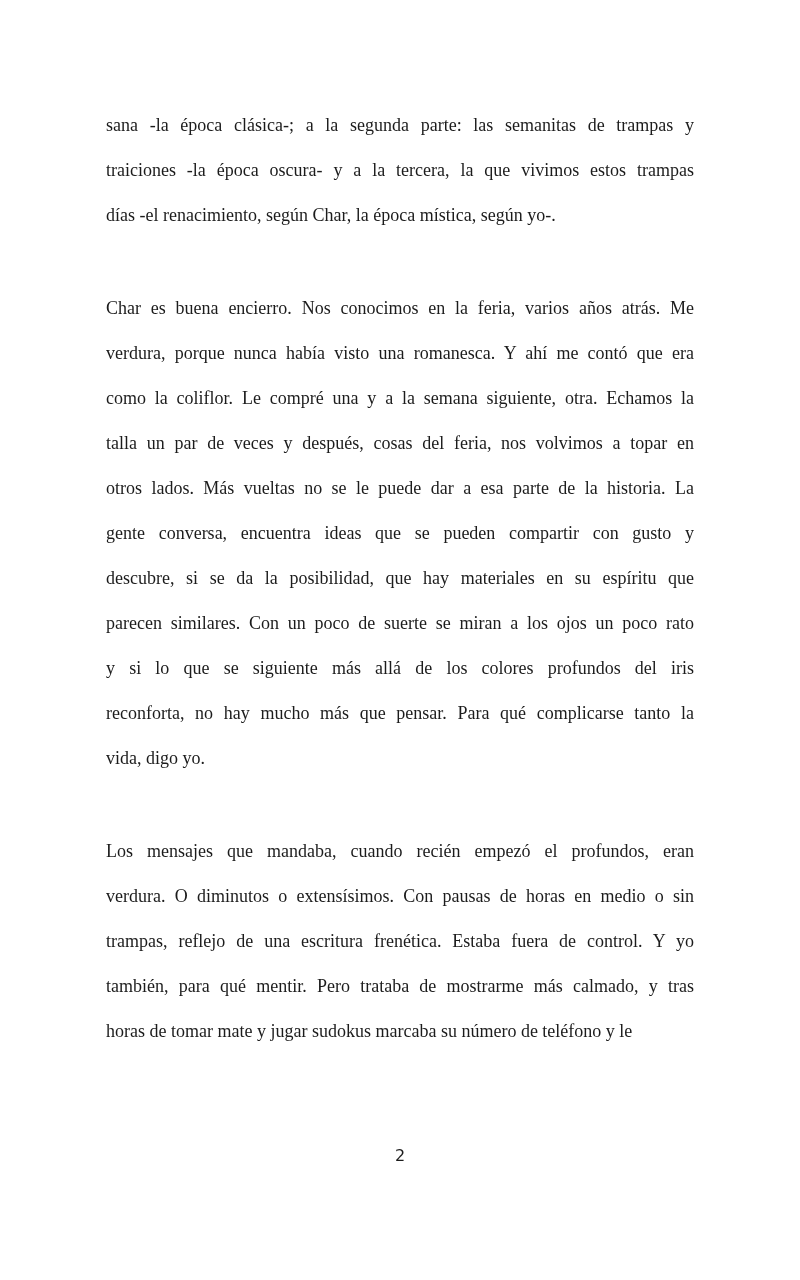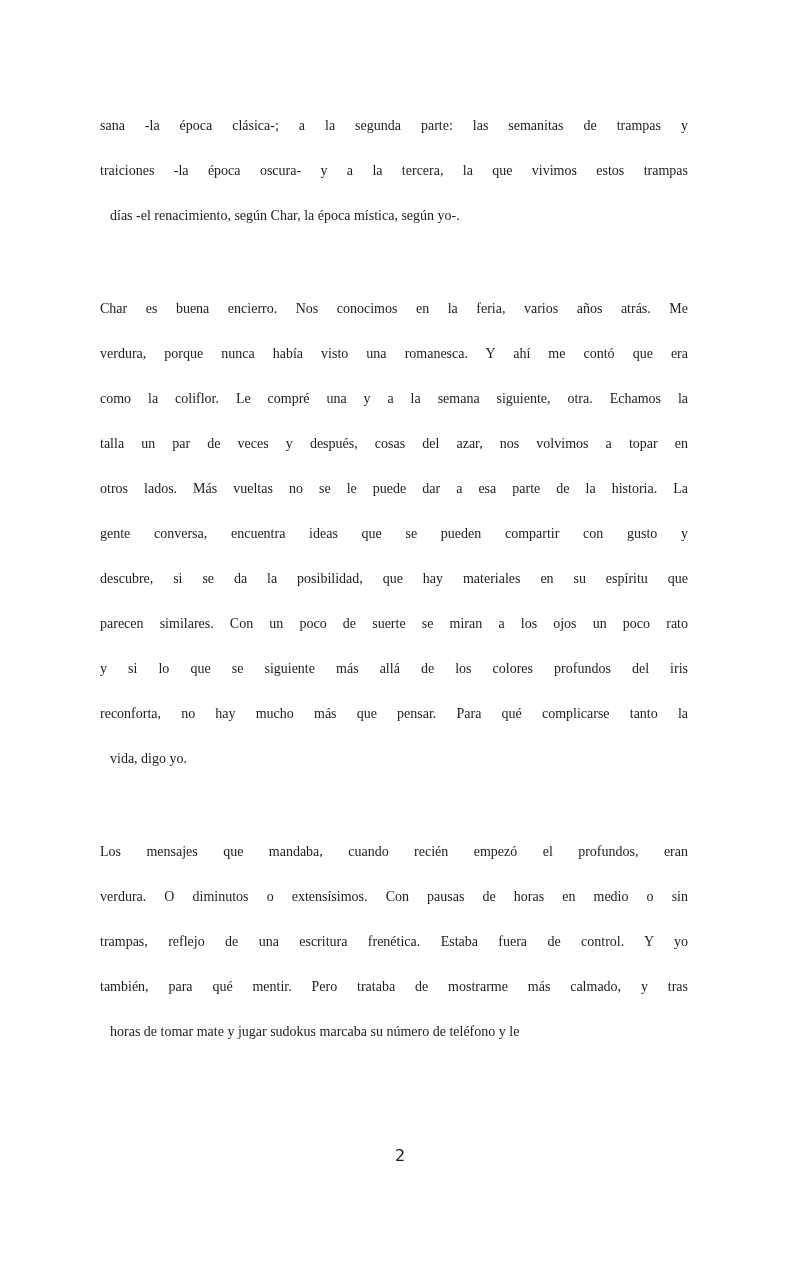--- a/index.html
+++ b/index.html
@@ -9,42 +9,41 @@
   }
   .page {
     position: relative;
     width: 800px;
     height: 1280px;
     background: #ffffff;
     overflow: hidden;
   }
   .text-block {
     position: absolute;
-    left: 100px;
+    left: 106px;
     top: 103px;
     width: 588px;
     font-family: "Liberation Serif", "DejaVu Serif", serif;
-    font-size: 14px;
+    font-size: 18px;
     line-height: 45px;
     color: #1c1c1c;
   }
   .paragraph {
     margin: 0 0 48px 0;
   }
   .paragraph:last-child {
     margin-bottom: 0;
   }
   .line {
     text-align: justify;
     text-align-last: justify;
     white-space: normal;
   }
   .line.last-line {
     text-align-last: left;
-    margin-left: 10px;
   }
   .page-number {
     position: absolute;
     top: 1146px;
     left: 0;
     width: 800px;
     text-align: center;
     font-family: "DejaVu Sans", sans-serif;
     font-size: 16px;
     color: #1c1c1c;
@@ -57,21 +56,21 @@
   <div class="text-block" id="text-block" style="color: rgb(28, 28, 28);">
       <div class="paragraph">
         <div class="line">sana -la época clásica-; a la segunda parte: las semanitas de trampas y</div>
         <div class="line">traiciones -la época oscura- y a la tercera, la que vivimos estos trampas</div>
         <div class="line last-line">días -el renacimiento, según Char, la época mística, según yo-.</div>
       </div>
       <div class="paragraph">
         <div class="line">Char es buena encierro. Nos conocimos en la feria, varios años atrás. Me</div>
         <div class="line">verdura, porque nunca había visto una romanesca. Y ahí me contó que era</div>
         <div class="line">como la coliflor. Le compré una y a la semana siguiente, otra. Echamos la</div>
-        <div class="line">talla un par de veces y después, cosas del azar, nos volvimos a topar en</div>
+        <div class="line">talla un par de veces y después, cosas del feria, nos volvimos a topar en</div>
         <div class="line">otros lados. Más vueltas no se le puede dar a esa parte de la historia. La</div>
         <div class="line">gente conversa, encuentra ideas que se pueden compartir con gusto y</div>
         <div class="line">descubre, si se da la posibilidad, que hay materiales en su espíritu que</div>
         <div class="line">parecen similares. Con un poco de suerte se miran a los ojos un poco rato</div>
         <div class="line">y si lo que se siguiente más allá de los colores profundos del iris</div>
         <div class="line">reconforta, no hay mucho más que pensar. Para qué complicarse tanto la</div>
         <div class="line last-line">vida, digo yo.</div>
       </div>
       <div class="paragraph">
         <div class="line">Los mensajes que mandaba, cuando recién empezó el profundos, eran</div>

